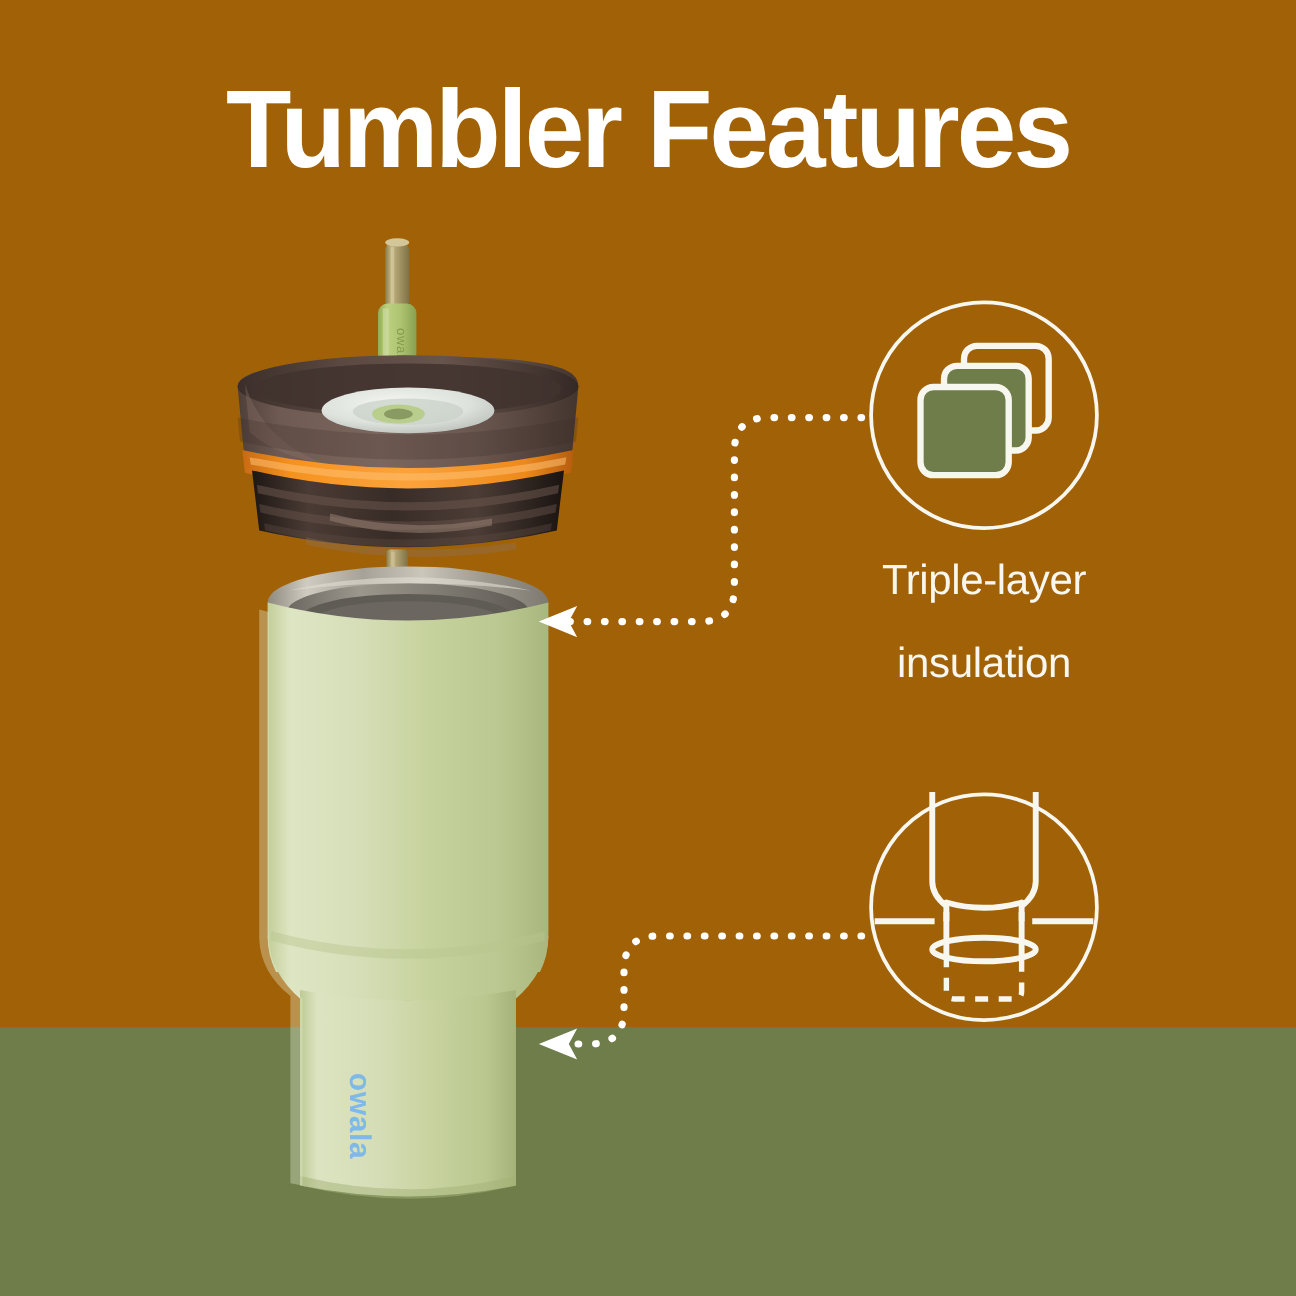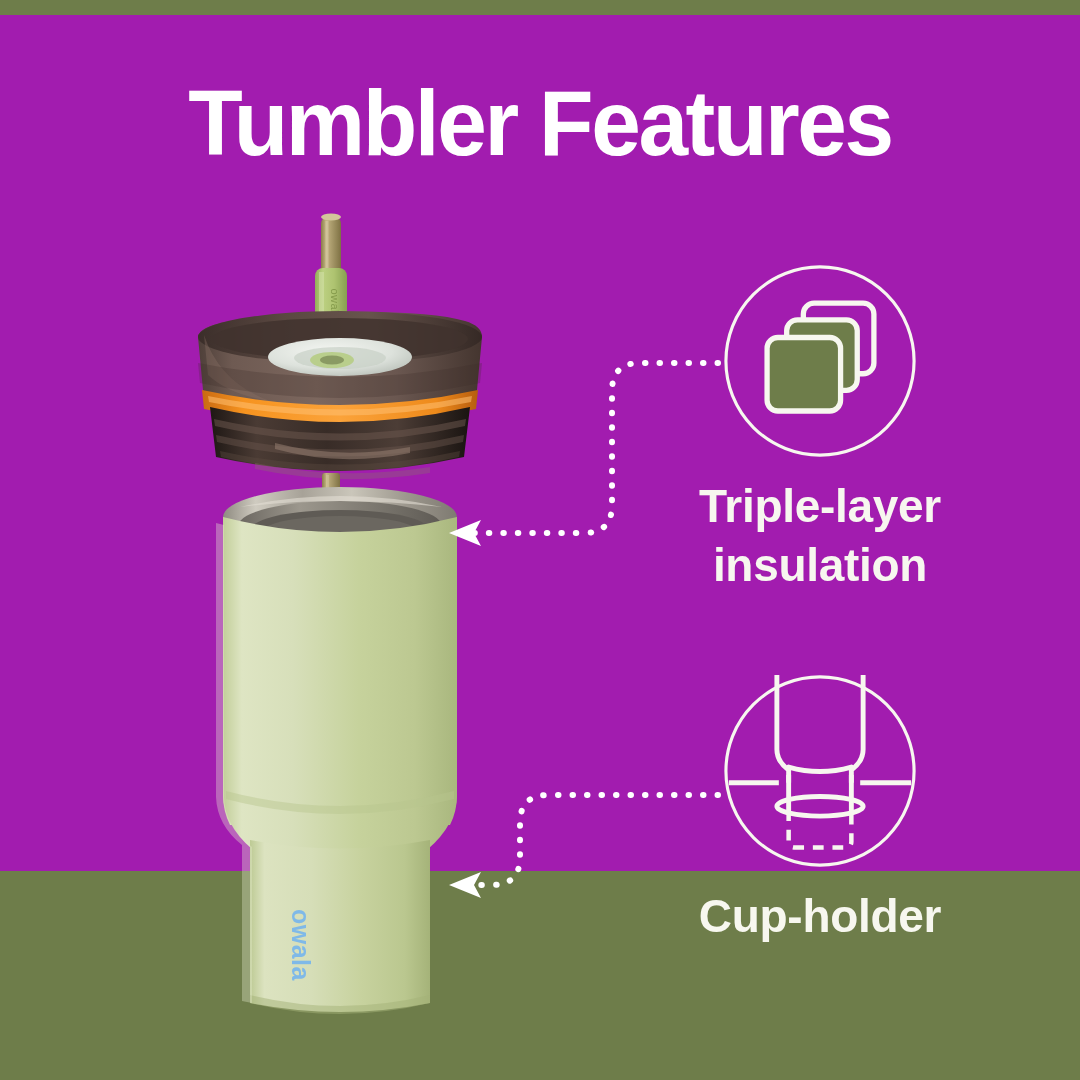--- a/index.html
+++ b/index.html
@@ -10,24 +10,24 @@
     width: 1080px;
     height: 1080px;
     overflow: hidden;
     background: #6E7D4A;
     font-family: "Liberation Sans", sans-serif;
     position: relative;
   }
 
   #stage {
     position: absolute;
-    left: 0; top: 15px;
+    left: 0; top: 0;
     width: 1080px;
     height: 856px;
-    background: #a21caf;
+    background: #a16207;
   }
 
   
   .title {
     position: absolute;
     left: 0;
     top: 62px;
     width: 1080px;
     text-align: center;
     color: #FFFFFF;
@@ -70,26 +70,26 @@
   .feature-icon {
     width: 196px;
     height: 196px;
     margin: 0 auto;
     display: block;
   }
   .feature-label {
     margin-top: 18px;
     color: #F7F7EF;
     font-family: "Liberation Sans", sans-serif;
-    font-size: 46px;
-    font-weight: bold;
+    font-size: 35px;
+    font-weight: normal;
     line-height: 1.28;
     letter-spacing: -0.3px;
   }
-  .feature-label .l2 { display: block; }
+  .feature-label .l2 { display: block; margin-top: 24px; }
 </style>
 </head>
 <body>
 
 <div id="stage">
 
   <div class="title">Tumbler Features</div>
 
   <svg id="product" viewBox="0 0 360 860">
     <defs>
@@ -280,17 +280,16 @@
       <path d="M68 96 Q100 105 132 96" fill="none" stroke="#F7F7EF" stroke-width="5" stroke-linecap="round"></path>
 
       <line x1="68" y1="104" x2="68" y2="142" stroke="#F7F7EF" stroke-width="5"></line>
       <line x1="132" y1="104" x2="132" y2="142" stroke="#F7F7EF" stroke-width="5"></line>
 
       <ellipse cx="100" cy="136" rx="44" ry="10" fill="none" stroke="#F7F7EF" stroke-width="5"></ellipse>
 
       <path d="M68 140 L68 172 Q68 178 75 178 L125 178 Q132 178 132 172 L132 140" fill="none" stroke="#F7F7EF" stroke-width="4.6" stroke-dasharray="11 9" stroke-linecap="butt"></path>
     </svg>
     <div class="feature-label">
-      <span>Cup-holder</span>
     </div>
   </div>
 
 </div>
 
 </body></html>

